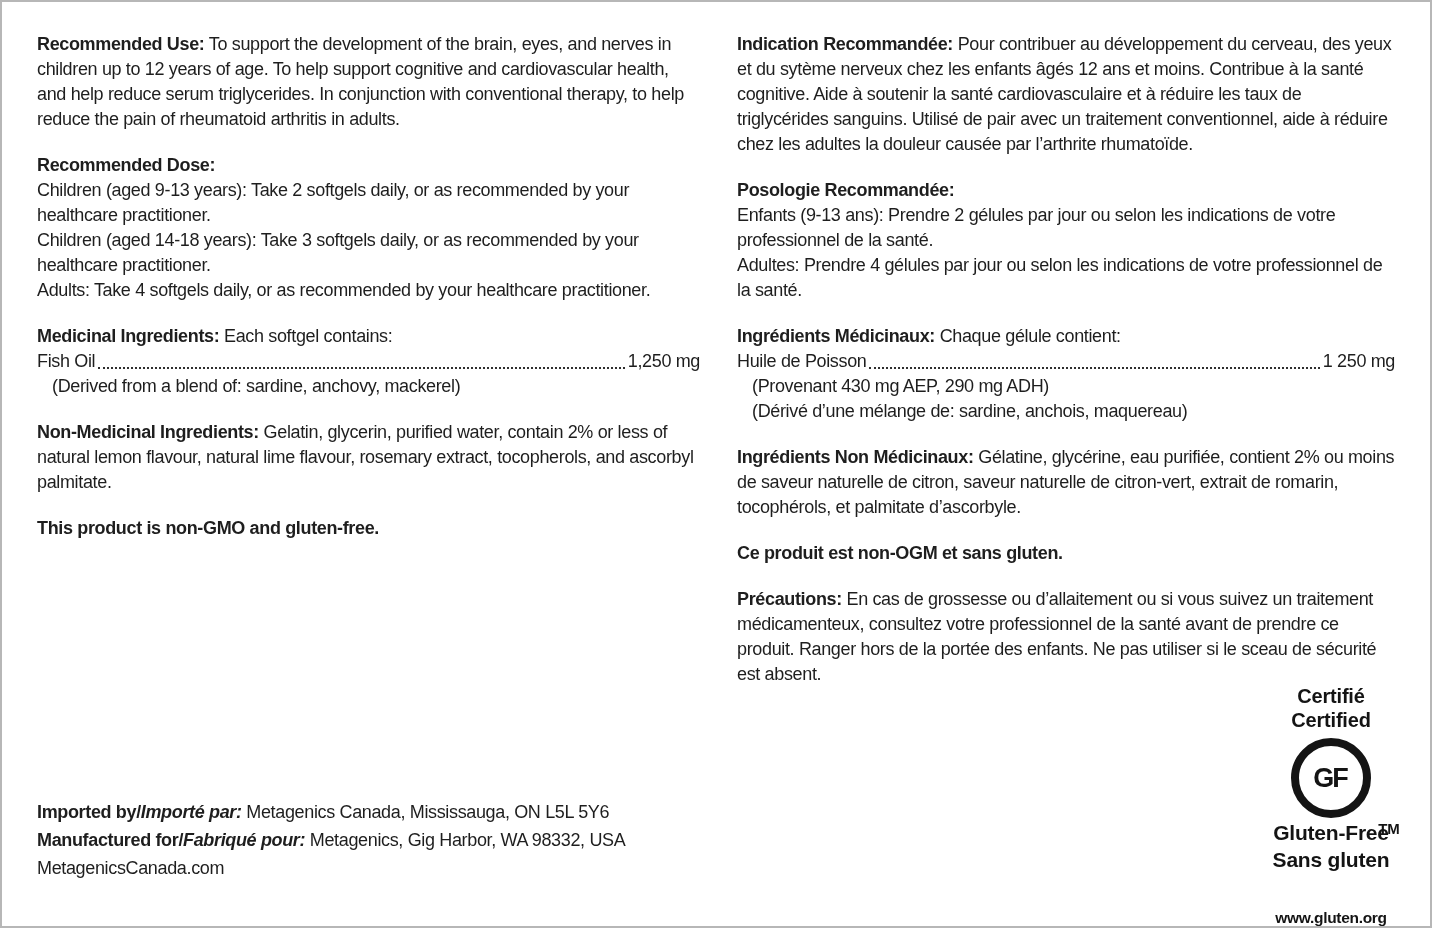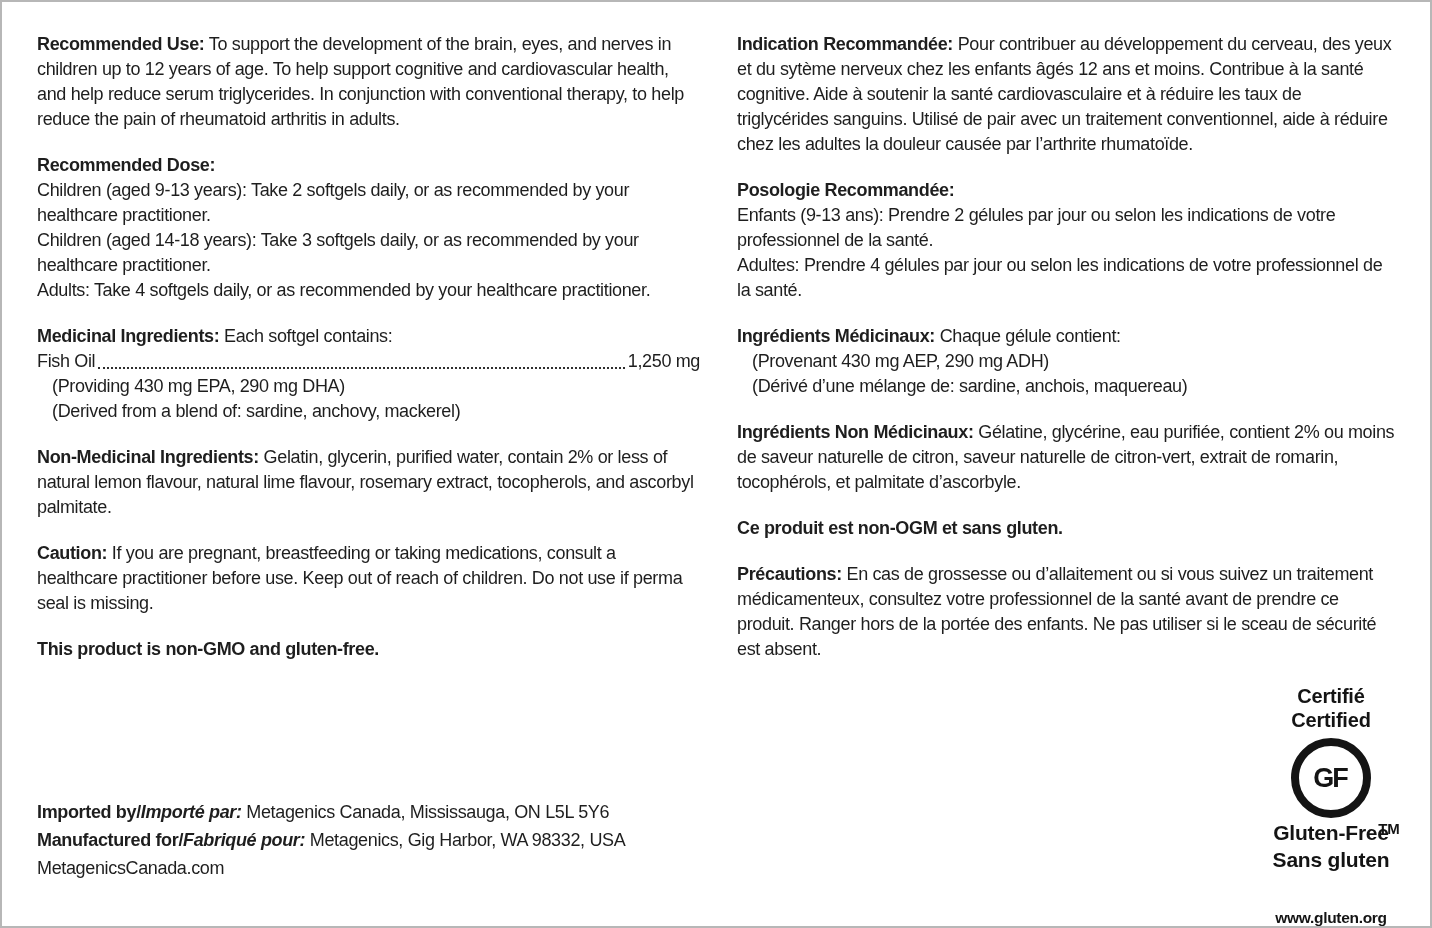--- a/index.html
+++ b/index.html
@@ -59,31 +59,27 @@
       <p>Adults: Take 4 softgels daily, or as recommended by your healthcare practitioner.</p>
     </section>
 
     <section>
       <p><b>Medicinal Ingredients:</b> <span>Each softgel contains:</span></p>
       <div class="ing-row">
         <span class="name">Fish Oil</span>
         <span class="leader"></span>
         <span class="amt">1,250 mg</span>
       </div>
-      <p class="indent">(Providing 430 mg EPA, 290 mg DHA)</p>
       <p class="indent">(Derived from a blend of: sardine, anchovy, mackerel)</p>
     </section>
 
     <section>
       <p><b>Non-Medicinal Ingredients:</b> <span>Gelatin, glycerin, purified water, contain 2% or less of natural lemon flavour, natural lime flavour, rosemary extract, tocopherols, and ascorbyl palmitate.</span></p>
     </section>
 
-    <section>
-      <p><b>Caution:</b> <span>If you are pregnant, breastfeeding or taking medications, consult a healthcare practitioner before use. Keep out of reach of children. Do not use if perma seal is missing.</span></p>
-    </section>
 
     <section>
       <p class="bold-line">This product is non-GMO and gluten-free.</p>
     </section>
 
   </div>
 
   <div class="col col-right">
 
     <section>
@@ -91,20 +87,25 @@
     </section>
 
     <section>
       <p class="bold-line">Posologie Recommandée:</p>
       <p>Enfants (9-13 ans): Prendre 2 gélules par jour ou selon les indications de votre professionnel de la santé.</p>
       <p>Adultes: Prendre 4 gélules par jour ou selon les indications de votre professionnel de la santé.</p>
     </section>
 
     <section>
       <p><b>Ingrédients Médicinaux:</b> <span>Chaque gélule contient:</span></p>
+      <div class="ing-row">
+        <span class="name">Huile de Poisson</span>
+        <span class="leader"></span>
+        <span class="amt">1 250 mg</span>
+      </div>
       <p class="indent">(Provenant 430 mg AEP, 290 mg ADH)</p>
       <p class="indent">(Dérivé d’une mélange de: sardine, anchois, maquereau)</p>
     </section>
 
     <section>
       <p><b>Ingrédients Non Médicinaux:</b> <span>Gélatine, glycérine, eau purifiée, contient 2% ou moins de saveur naturelle de citron, saveur naturelle de citron-vert, extrait de romarin, tocophérols, et palmitate d’ascorbyle.</span></p>
     </section>
 
     <section>
       <p class="bold-line">Ce produit est non-OGM et sans gluten.</p>

